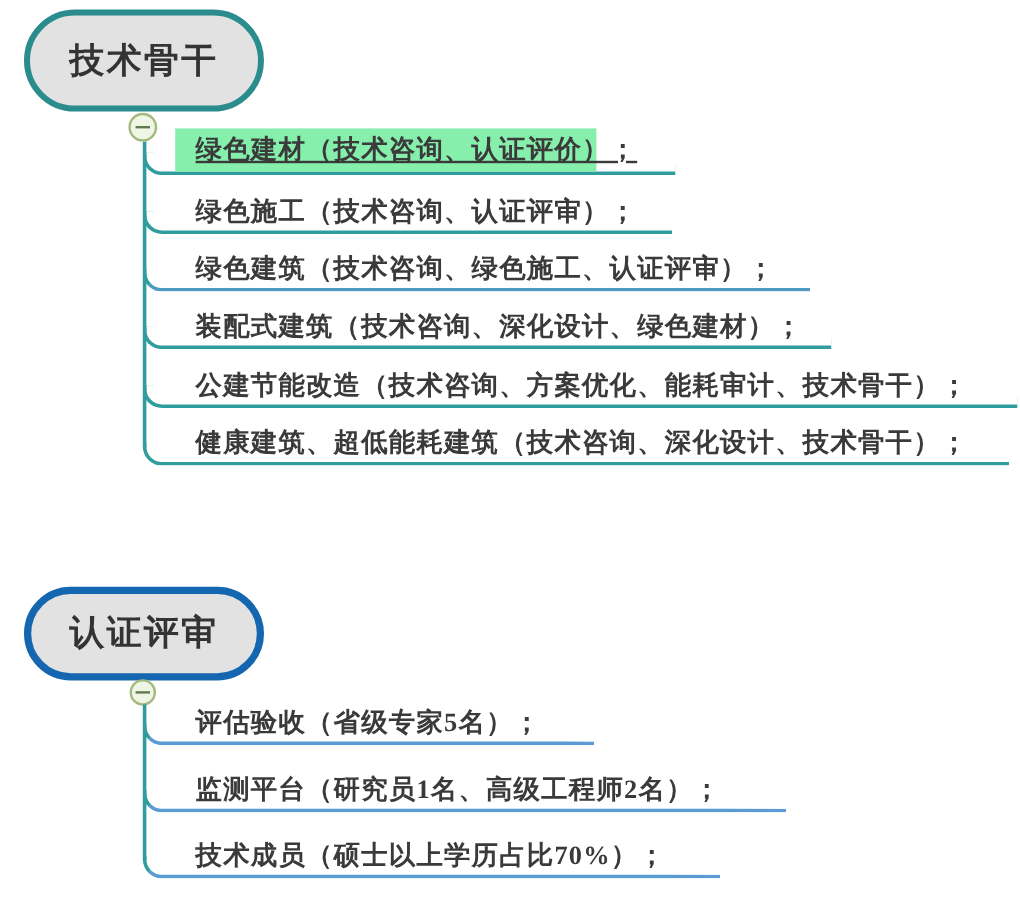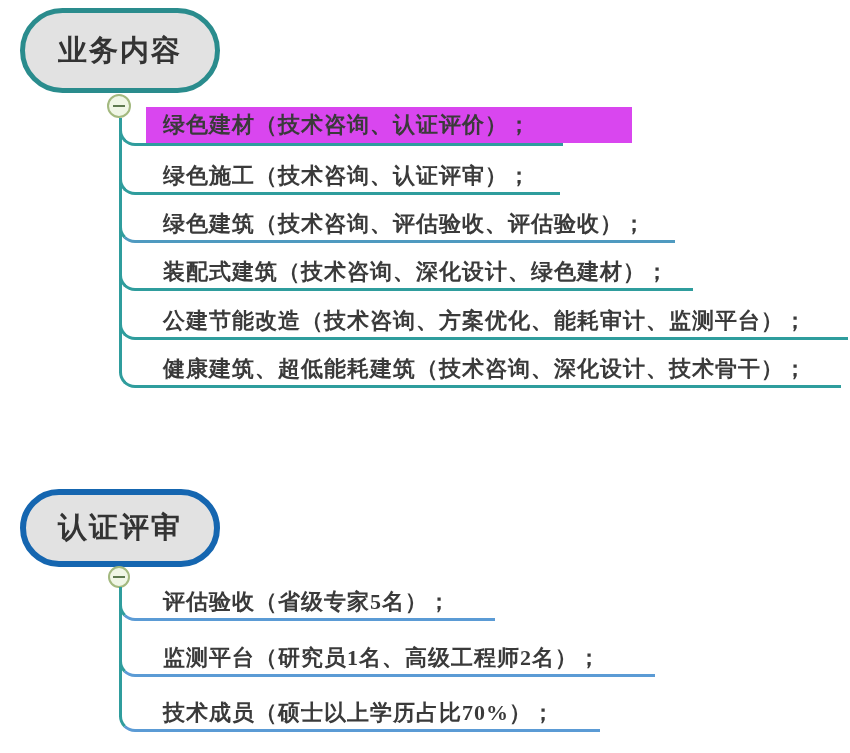--- a/index.html
+++ b/index.html
@@ -31,43 +31,43 @@
     height:33px;line-height:33px;letter-spacing:1px;
   }
   .topic.highlighted{
     height:36px;line-height:36px;box-sizing:border-box;
   }
 </style>
 </head>
 <body>
 
 <div class="root-node" style="left: 20px; top: 8px; width: 200px; height: 85px; border-width: 5px; border-radius: 44px; border-color: rgb(42, 140, 141);">
-  <span>业务内容</span>
+  <span>技术骨干</span>
 </div>
 
 <div class="collapse" style="left:107px;top:94px;width:24px;height:24px;">
   <span class="minus-bar"></span>
 </div>
 
 <div class="trunk" style="left: 119px; top: 118px; height: 255px; border-left-color: rgb(47, 157, 157);"></div>
 
 <div class="elbow" style="left: 119px; top: 127px; width: 441px; border-bottom-color: rgb(47, 157, 157);"></div>
-<div class="topic highlighted" style="left: 146px; top: 107px; width: 486px; padding-left: 17px; background-color: #d946ef;">绿色建材（技术咨询、认证评价）；</div>
+<div class="topic highlighted" style="left: 146px; top: 107px; width: 351px; padding-left: 17px; background-color: #86efac; text-decoration: underline;">绿色建材（技术咨询、认证评价）；</div>
 
 <div class="elbow" style="left: 119px; top: 176px; width: 438px; border-bottom-color: rgb(47, 157, 157);"></div>
 <div class="topic" style="left:163px;top:159px;">绿色施工（技术咨询、认证评审）；</div>
 
 <div class="elbow" style="left: 119px; top: 224px; width: 553px; border-bottom-color: rgb(79, 154, 192);"></div>
-<div class="topic" style="left:163px;top:207px;">绿色建筑（技术咨询、评估验收、评估验收）；</div>
+<div class="topic" style="left:163px;top:207px;">绿色建筑（技术咨询、绿色施工、认证评审）；</div>
 
 <div class="elbow" style="left: 119px; top: 272px; width: 571px; border-bottom-color: rgb(47, 157, 157);"></div>
 <div class="topic" style="left:163px;top:255px;">装配式建筑（技术咨询、深化设计、绿色建材）；</div>
 
 <div class="elbow" style="left: 119px; top: 321px; width: 726px; border-bottom-color: rgb(47, 157, 157);"></div>
-<div class="topic" style="left:163px;top:304px;">公建节能改造（技术咨询、方案优化、能耗审计、监测平台）；</div>
+<div class="topic" style="left:163px;top:304px;">公建节能改造（技术咨询、方案优化、能耗审计、技术骨干）；</div>
 
 <div class="elbow" style="left: 119px; top: 369px; width: 719px; border-bottom-color: rgb(47, 157, 157);"></div>
 <div class="topic" style="left:163px;top:352px;">健康建筑、超低能耗建筑（技术咨询、深化设计、技术骨干）；</div>
 
 <div class="root-node" style="left: 20px; top: 489px; width: 200px; height: 78px; border-width: 6px; border-radius: 40px; border-color: rgb(21, 102, 176);">
   <span>认证评审</span>
 </div>
 
 <div class="collapse" style="left:108px;top:566px;width:22px;height:22px;">
   <span class="minus-bar"></span>

